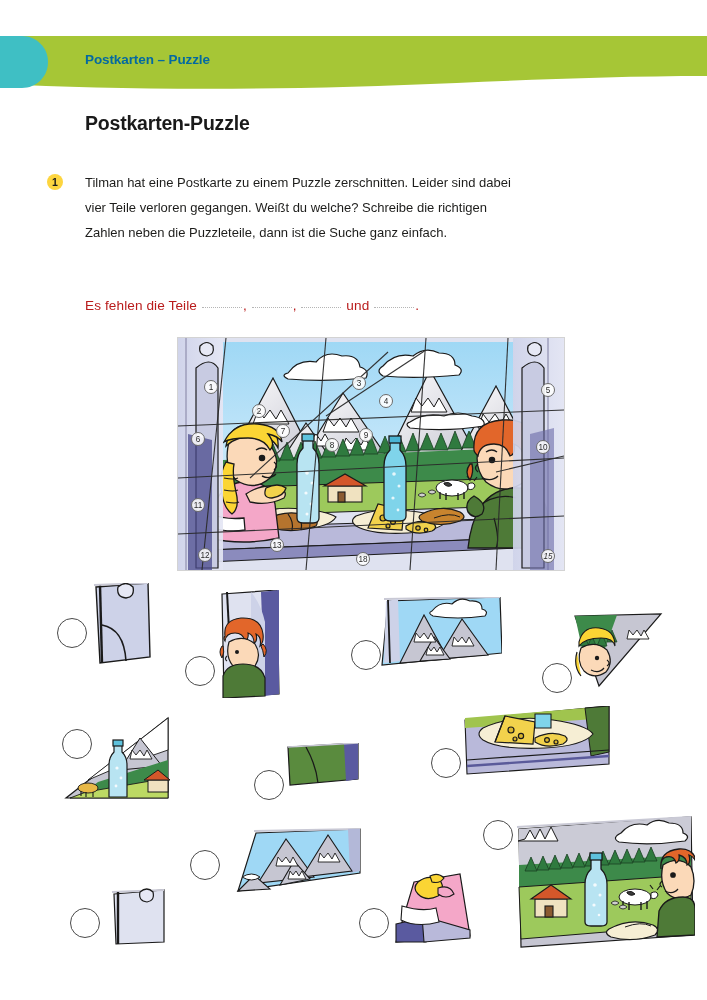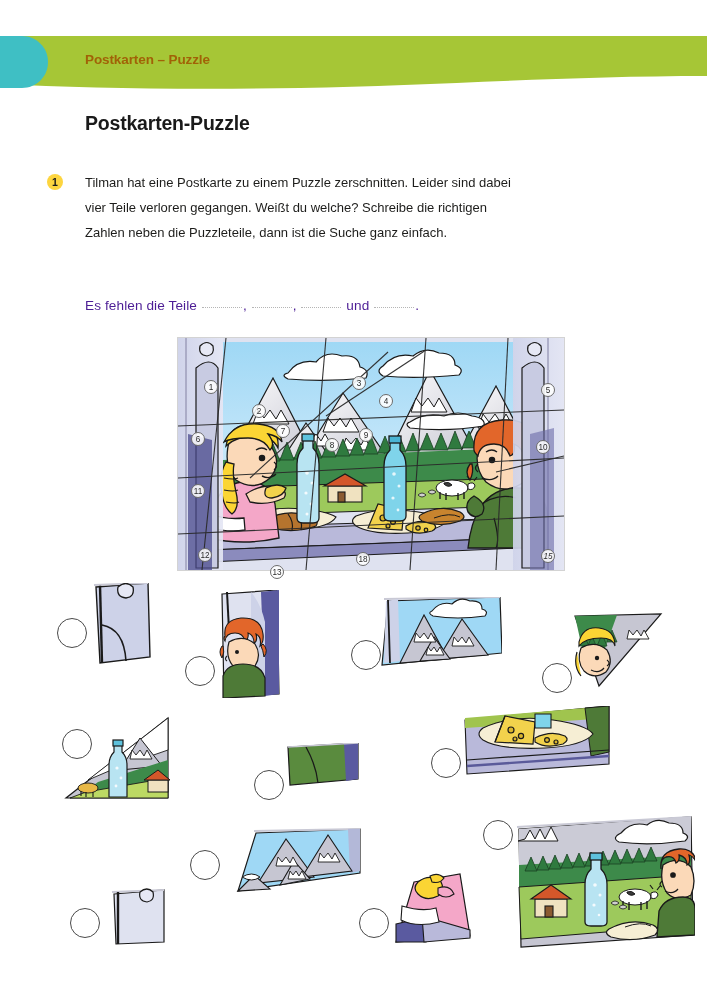--- a/index.html
+++ b/index.html
@@ -34,21 +34,21 @@
   #page-number-text {
     color: #ffffff;
     font-size: 17px;
     font-weight: 700;
     letter-spacing: 0.4px;
     padding-left: 6px;
   }
   #header-title {
     position: absolute;
     left: 85px; top: 52px;
-    color: #a16207;
+    color: #0369a1;
     font-size: 13.5px;
     font-weight: 700;
     letter-spacing: -0.1px;
   }
 
   
   #page-title {
     position: absolute;
     left: 85px; top: 112px;
     font-size: 19.5px;
@@ -80,21 +80,21 @@
     font-size: 13px;
     line-height: 25px;
     color: #1d1d1b;
   }
 
   
   #answer-line {
     position: absolute;
     left: 85px; top: 298px;
     font-size: 13.6px;
-    color: #4c1d95;
+    color: #b91c1c;
     letter-spacing: 0.1px;
     white-space: nowrap;
   }
   .blank {
     display: inline-block;
     width: 40px;
     border-bottom: 1.6px dotted #b5b5b5;
     margin: 0 1px;
     vertical-align: 2px;
   }
@@ -391,23 +391,23 @@
   <div class="num-marker" style="left:26px;top:42px;">1</div>
   <div class="num-marker" style="left:74px;top:66px;">2</div>
   <div class="num-marker" style="left:174px;top:38px;">3</div>
   <div class="num-marker" style="left:201px;top:56px;">4</div>
   <div class="num-marker" style="left:363px;top:45px;">5</div>
   <div class="num-marker" style="left:13px;top:94px;">6</div>
   <div class="num-marker" style="left:98px;top:86px;">7</div>
   <div class="num-marker" style="left:147px;top:100px;">8</div>
   <div class="num-marker" style="left:181px;top:90px;">9</div>
   <div class="num-marker" style="left:358px;top:74px;margin-top:28px;">10</div>
-  <div class="num-marker" style="left:13px;top:146px;">11</div>
+  <div class="num-marker" style="left:13px;top:160px;">11</div>
   <div class="num-marker" style="left:20px;top:210px;">12</div>
-  <div class="num-marker" style="left:92px;top:227px;text-align:center;">13</div>
+  <div class="num-marker" style="left:92px;top:200px;text-align:center;">13</div>
   <div class="num-marker" style="left:178px;top:214px;">18</div>
   <div class="num-marker" style="left:363px;top:211px;font-style:italic;">15</div>
 </div>
 
 <div class="answer-circle" style="left:57px;top:618px;"></div>
 <div class="piece" style="left:92px;top:583px;">
   <svg width="62" height="82" viewBox="0 0 62 82">
     <path d="M4,4 L56,0 L58,74 L8,80 Z" fill="#cdd2e8" stroke="#1a1a1a" stroke-width="1.4"></path>
     <path d="M8,2 L10,80" stroke="#1a1a1a" stroke-width="2.4" fill="none"></path>
     <path d="M2,2 L56,0" stroke="#c9c9d5" stroke-width="2" fill="none"></path>

